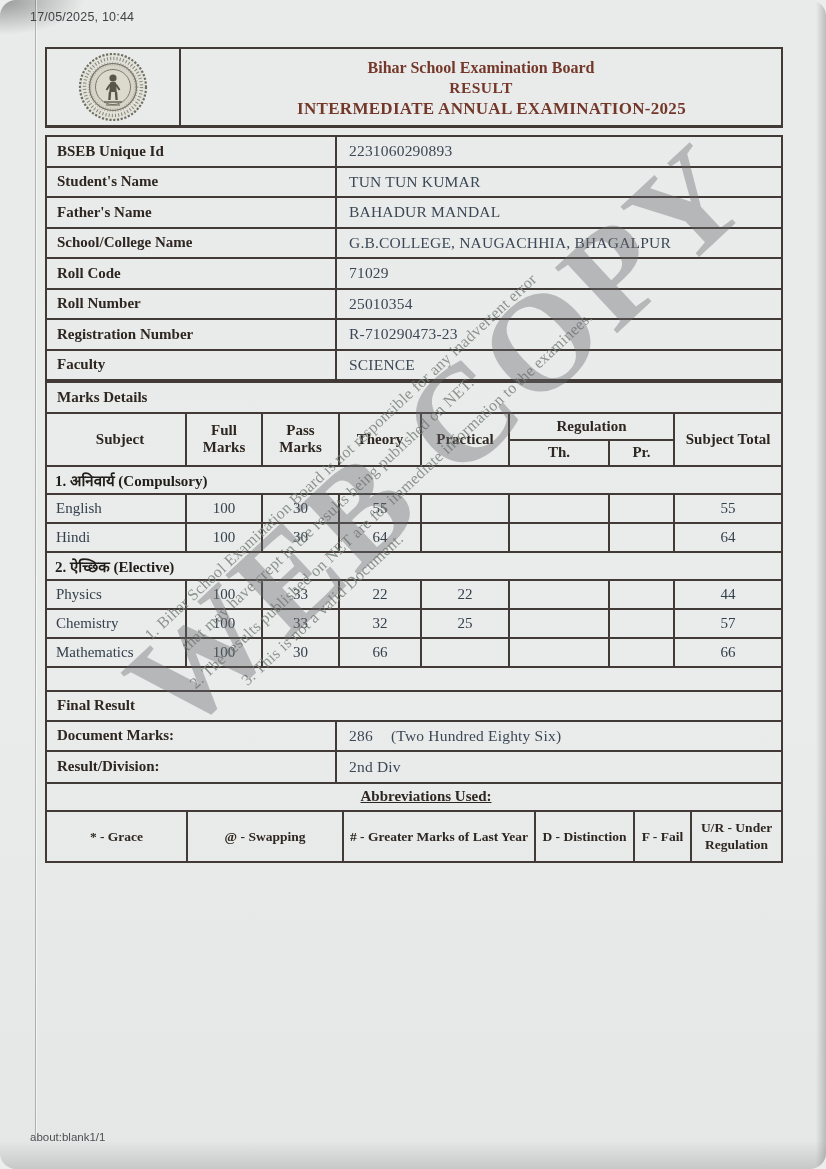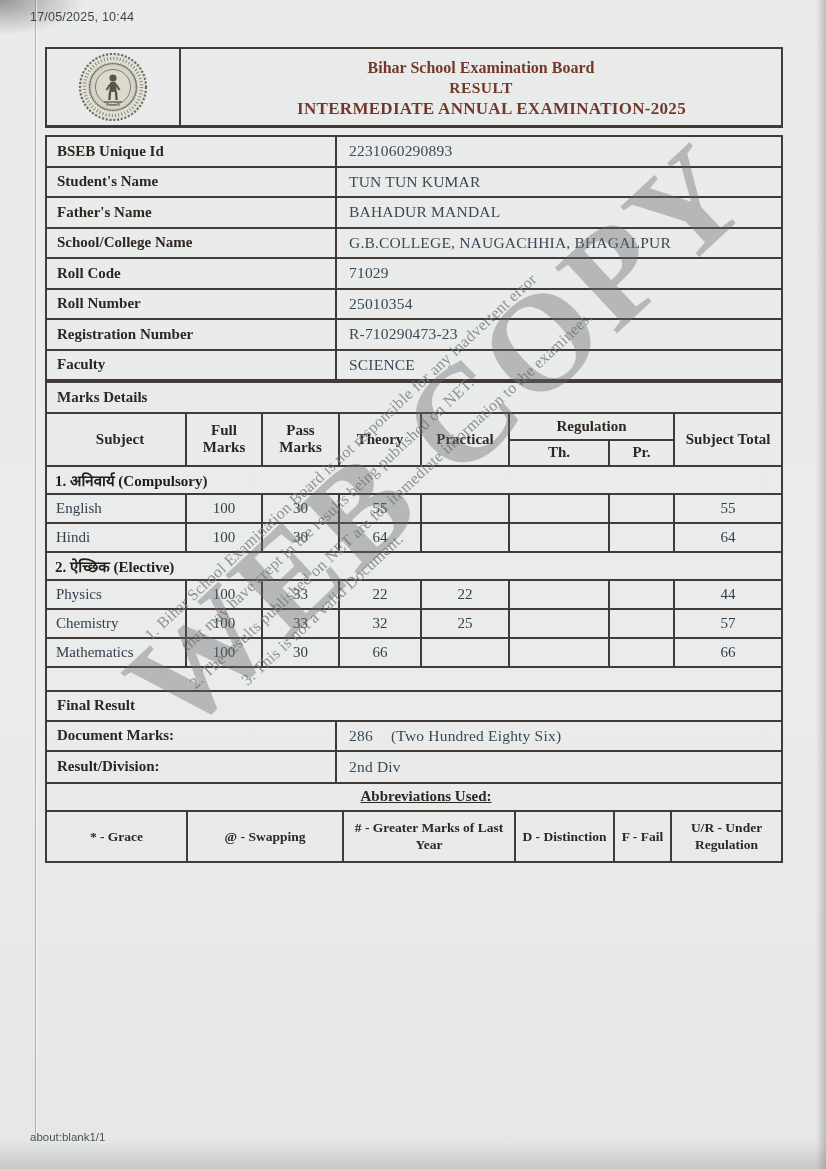--- a/index.html
+++ b/index.html
@@ -10,20 +10,21 @@
     position:relative;
     overflow:hidden;
   }
   .page {
     position:absolute; inset:0;
     background:
       radial-gradient(ellipse 120px 50px at 0% 0%, rgba(50,52,50,.45), rgba(50,52,50,0) 70%),
       linear-gradient(to left, rgba(110,114,112,.38), rgba(110,114,112,0) 10px),
       linear-gradient(to top, rgba(120,122,120,.28), rgba(120,122,120,0) 28px),
       linear-gradient(180deg, #e9ebea 0%, #eaecec 60%, #e4e7e6 100%);
+    border-radius: 16px;
   }
   .fold-line {
     position:absolute; left:35px; top:0; width:1px; height:1135px;
     background:rgba(105,108,104,.45);
     box-shadow:1px 0 0 rgba(255,255,255,.5);
   }
   .timestamp {
     position:absolute; left:30px; top:10px;
     font-family:"Liberation Sans", sans-serif;
     font-size:12.5px; color:#3f4346; letter-spacing:.2px;
@@ -85,21 +86,21 @@
     text-align:center; font-weight:bold; font-size:15px; height:28px;
     display:flex; align-items:center; justify-content:center;
     border-bottom:2px solid #413a36; text-decoration:underline; color:#2e2620;padding-left:24px;
   }
   .abbr-row { display:flex; height:49px; }
   .abbr-cell {
     border-right:2px solid #413a36; display:flex; align-items:center; justify-content:center;
     text-align:center; font-weight:bold; font-size:13.5px; line-height:17px; padding:0 4px; color:#2e2620;
   }
   .abbr-cell:last-child { border-right:none; }
-  .ab0 { width:141px; } .ab1 { width:156px; } .ab2 { width:172px; }
+  .ab0 { width:141px; } .ab1 { width:156px; } .ab2 { width:192px; }
   .ab3 { width:99px; }  .ab4 { width:57px; }  .ab5 { flex:1; }
 
   
   .wm-stamp {
     position:absolute; left:55px; top:388px; width:700px; text-align:center;
     font-family:"Liberation Serif", serif; font-weight:bold;
     font-size:138px; letter-spacing:5px; white-space:nowrap;
     color:rgba(104,104,110,.40);
     transform:rotate(-43deg); pointer-events:none; z-index:6;
   }

